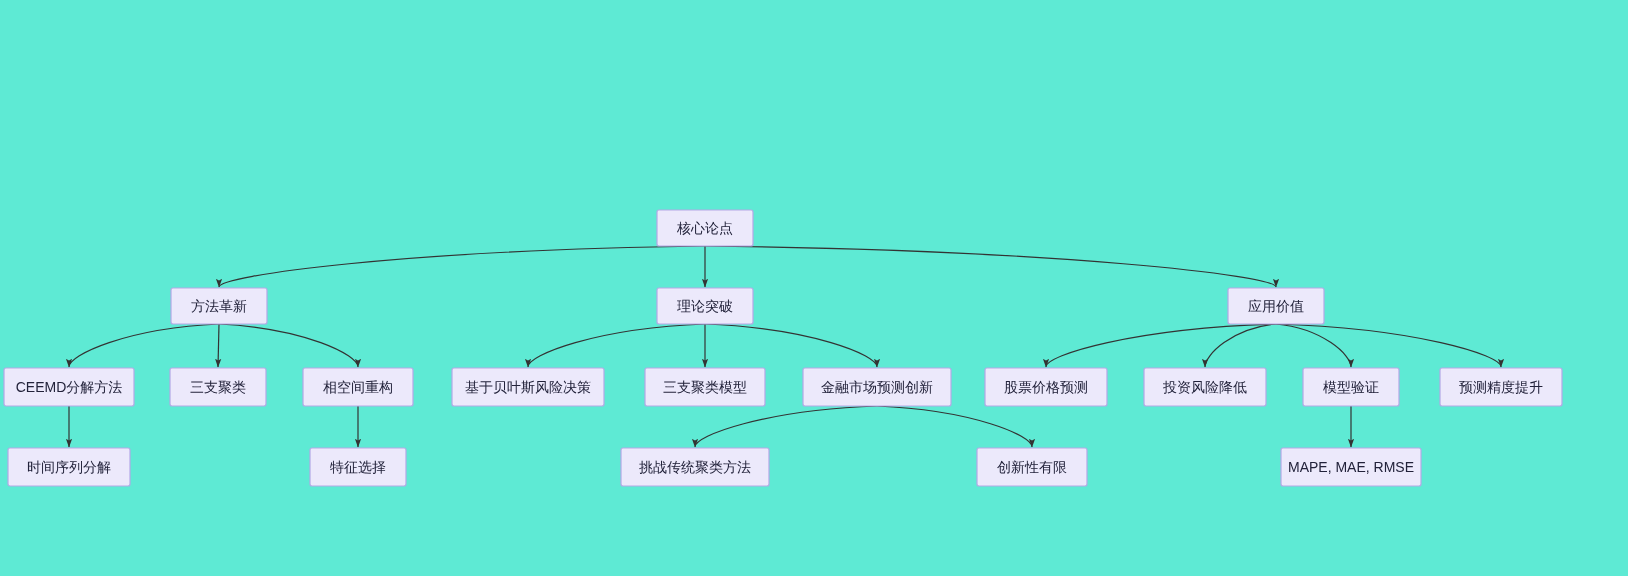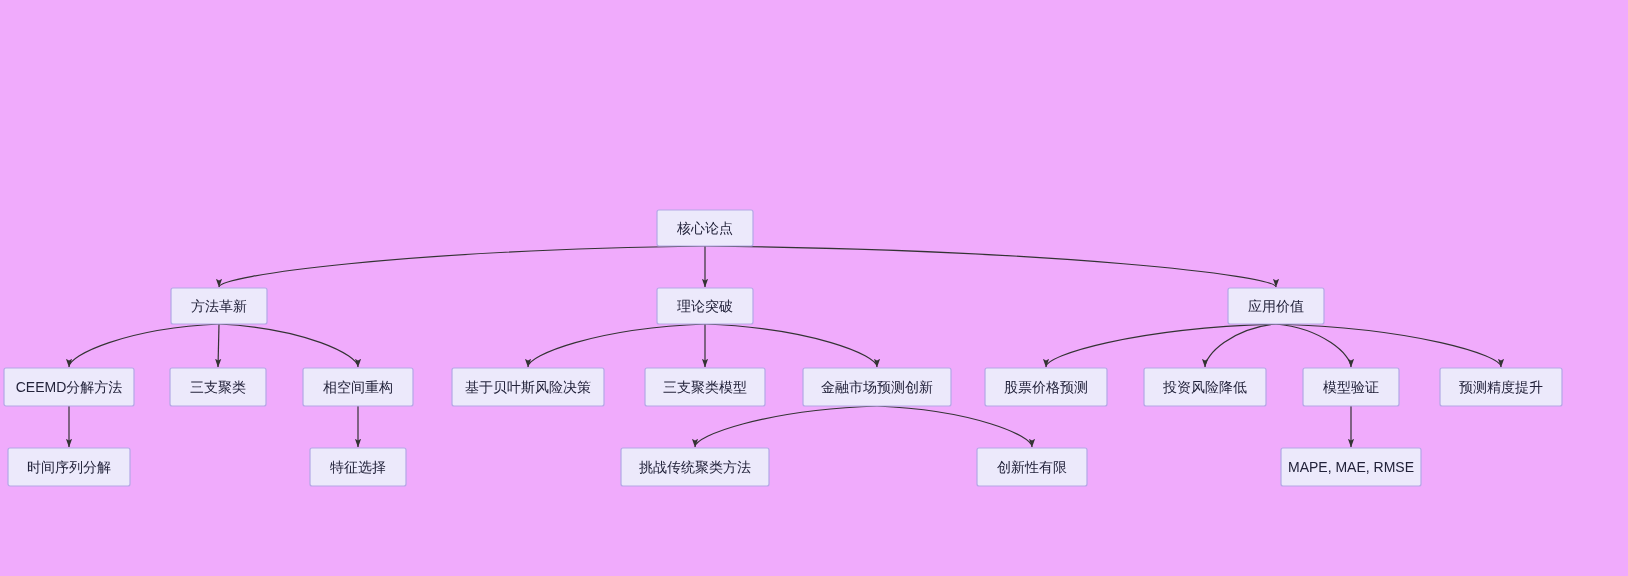--- a/index.html
+++ b/index.html
@@ -10,21 +10,21 @@
   body {
     width: 1628px;
     height: 576px;
     font-family: "Liberation Sans", "DejaVu Sans", sans-serif;
     overflow: hidden;
   }
   #diagram-root {
     position: relative;
     width: 1628px;
     height: 576px;
-    background: #f0abfc;
+    background: #5eead4;
   }
   svg#flow-svg {
     position: absolute;
     top: 0;
     left: 0;
     width: 1628px;
     height: 576px;
     display: block;
   }
   .node-rect {

